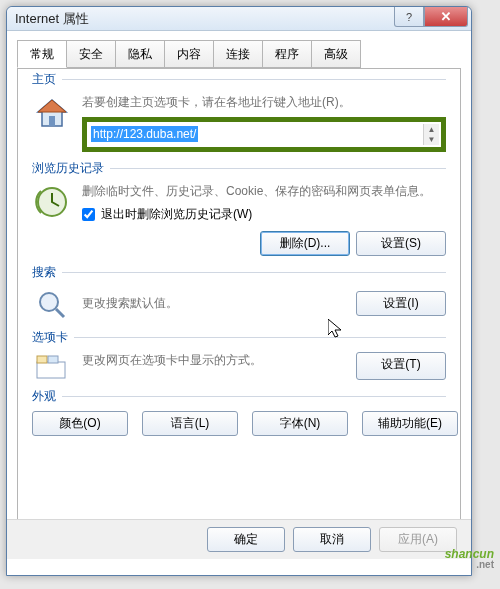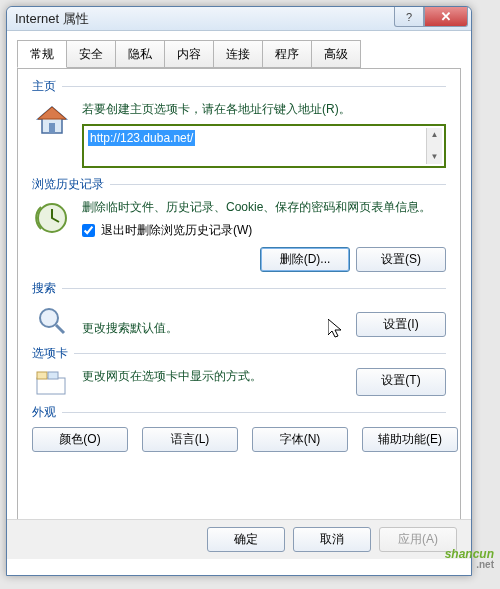--- a/index.html
+++ b/index.html
@@ -8,31 +8,31 @@
 .titlebar{height:24px;background:linear-gradient(#f0f5fb,#dae7f5);border-radius:6px 6px 0 0;display:flex;align-items:center;padding:0 0 0 8px;border-bottom:1px solid #b8c8d8}
 .titlebar-text{flex:1;font-size:13px;color:#222}
 .titlebar-controls{display:flex;height:100%}
 .tb-btn{width:30px;height:20px;margin-top:0;border:1px solid #8a9db5;border-top:none;background:linear-gradient(#eef4fb,#d6e3f2);display:flex;align-items:center;justify-content:center;font-size:11px;color:#444}
 .tb-help{border-radius:0 0 0 3px}
 .tb-close{width:44px;border-radius:0 0 3px 0;background:linear-gradient(#e89090,#c84040);color:#fff;font-weight:bold;font-size:13px;margin-right:3px}
 .client{padding:8px 10px 6px 10px}
 .tabs{display:flex;border-bottom:1px solid #b5b5b5;position:relative;top:1px}
 .tab{padding:5px 12px 4px;border:1px solid #b5b5b5;background:linear-gradient(#fcfcfc,#ececec);margin-right:-1px;position:relative;cursor:default}
 .tab.active{background:#fff;border-bottom:1px solid #fff;z-index:2}
-.tab-panel{border:1px solid #b5b5b5;border-top:none;padding:10px 14px 14px;background:#fff;height:466px}
+.tab-panel{border:1px solid #b5b5b5;border-top:none;padding:3px 14px 14px;background:#fff;height:466px}
 .group{margin-bottom:8px}
 .group-header{display:flex;align-items:center;margin-bottom:6px}
 .group-label{color:#0a4b9c;font-size:12px;white-space:nowrap}
 .group-rule{flex:1;height:1px;background:#d0d7e2;margin-left:6px}
 .group-body{display:flex;gap:10px}
 .icon-col{width:40px;flex-shrink:0;display:flex;justify-content:center;padding-top:2px}
 .content-col{flex:1}
 .house-icon svg,.clock-icon svg,.magnifier-icon svg,.tabs-icon svg{display:block}
-.desc{color:#14532d;margin-bottom:6px;line-height:1.4}
-.url-box{border:2px solid #4d7c0f;padding:2px;height:44px;display:flex}
+.desc{color:#737373;margin-bottom:6px;line-height:1.4}
+.url-box{border:5px solid #4d7c0f;padding:2px;height:35px;display:flex}
 .url-text{flex:1;background:#fff;padding:2px}
 .url-sel{background:#3399ff;color:#fff;padding:1px 2px;display:inline-block}
 .url-scroll{width:16px;background:#f0f0f0;border-left:1px solid #d0d0d0;display:flex;flex-direction:column;justify-content:space-between}
 .scroll-btn{height:14px;display:flex;align-items:center;justify-content:center;font-size:8px;color:#666}
 .btn-row{display:flex;justify-content:flex-end;gap:6px;margin-top:8px}
 .btn{border:1px solid #8a9db5;background:linear-gradient(#fdfdfd,#e8eef6);padding:3px 8px;border-radius:3px;min-width:90px;text-align:center;cursor:default;font-size:12px}
 .btn.disabled{color:#9a9a9a;border-color:#c5c5c5;background:linear-gradient(#fafafa,#efefef)}
 .btn.focused{border-color:#3c7fb1;box-shadow:0 0 0 1px #7eb4ea inset}
 .check-row{display:flex;align-items:center;gap:6px;margin:6px 0 8px}
 .check-row input{width:13px;height:13px}
@@ -133,21 +133,21 @@
         </div>
         <div class="group-body">
           <div class="icon-col">
             <span class="magnifier-icon">
               <svg width="32" height="32">
                   <circle cx="13" cy="13" r="9" fill="#e8f0fa" stroke="#6a8ab0" stroke-width="2"></circle>
                   <line x1="20" y1="20" x2="28" y2="28" stroke="#6a8ab0" stroke-width="3"></line>
                 </svg>
             </span>
           </div>
-          <div class="content-col" style="display:flex;align-items:flex-end;justify-content:space-between">
+          <div class="content-col" style="display:flex;align-items:center;justify-content:space-between">
             <div class="desc" style="margin:0">更改搜索默认值。</div>
             <div class="btn">设置(I)</div>
           </div>
         </div>
       </div>
 
       <div class="group">
         <div class="group-header">
           <span class="group-label">选项卡</span>
           <span class="group-rule"></span>

